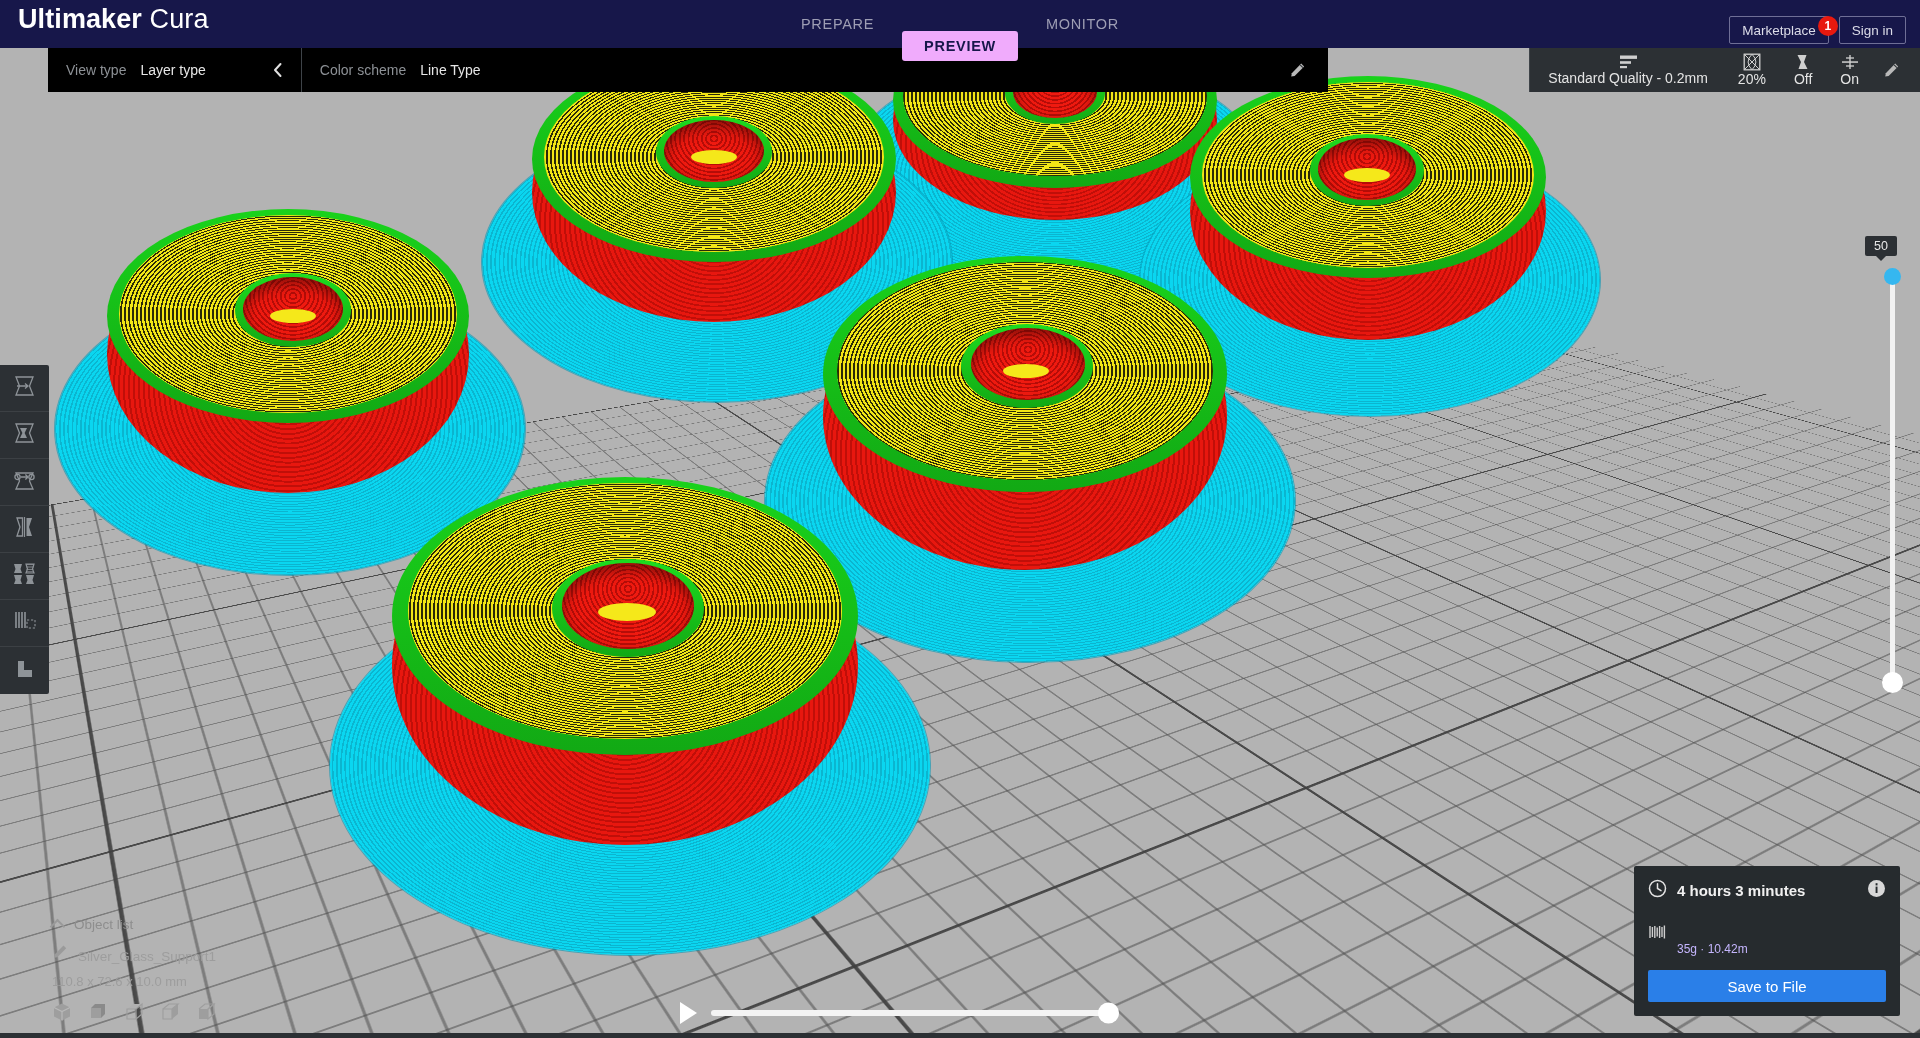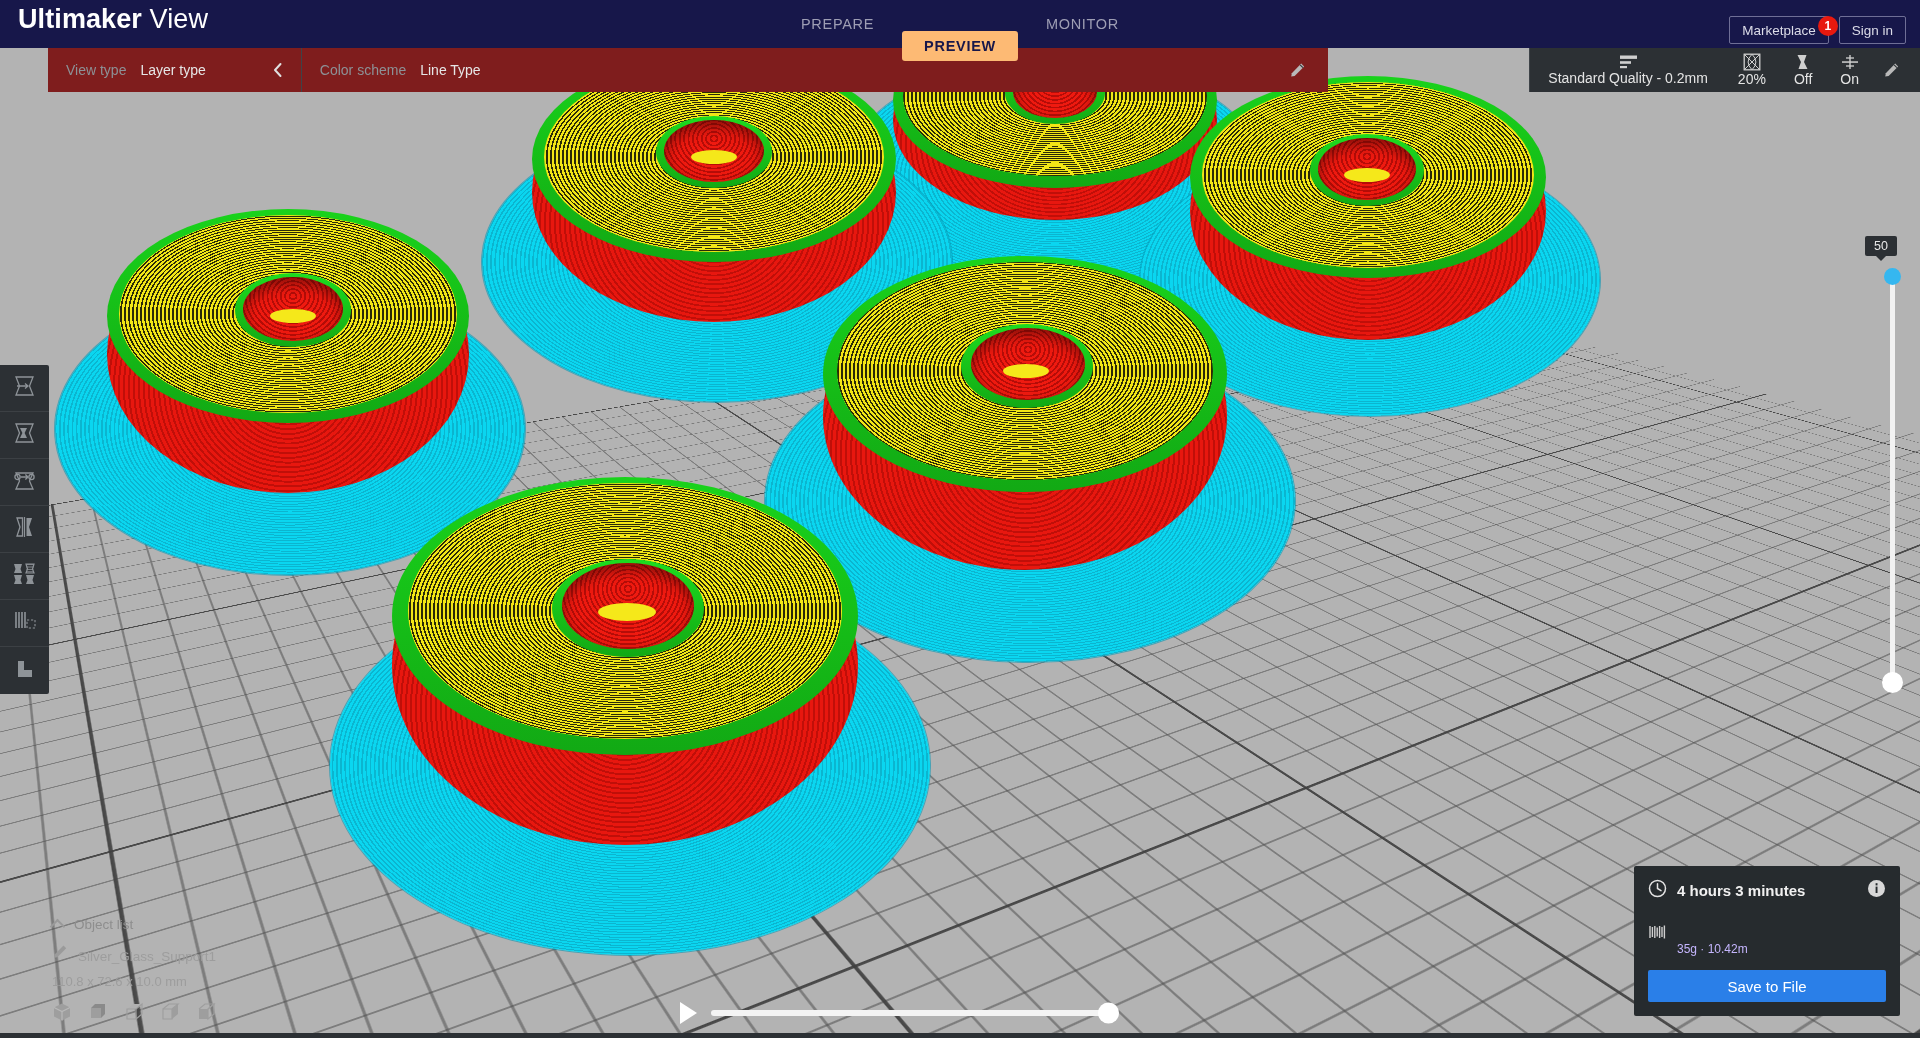--- a/index.html
+++ b/index.html
@@ -103,21 +103,21 @@
     position: absolute; left: 50%; top: 0; transform: translateX(-50%);
     height: 48px; display: flex; align-items: center; gap: 6px;
   }
   .tab {
     height: 30px; padding: 0 22px;
     display: flex; align-items: center; justify-content: center;
     font-size: 14.5px; letter-spacing: .7px;
     color: #9e9eb4; border-radius: 3px; cursor: pointer;
     background: transparent;
   }
-  .tab.active { background: #fdba74; color: #17174a; font-weight: 600; margin-top: 44px; }
+  .tab.active { background: #f0abfc; color: #17174a; font-weight: 600; margin-top: 44px; }
   #topright {
     position: absolute; right: 14px; top: 0; height: 60px;
     display: flex; align-items: center; gap: 10px;
   }
   .tbtn {
     height: 28px; padding: 0 12px;
     display: flex; align-items: center; justify-content: center;
     border: 1px solid #6f6f96; border-radius: 2px;
     color: #dcdce8; font-size: 13.5px; background: transparent; cursor: pointer;
   }
@@ -127,21 +127,21 @@
     min-width: 20px; height: 20px; padding: 0 5px;
     background: #e8190f; color: #fff; border-radius: 10px;
     font-size: 12px; font-weight: 700;
     display: flex; align-items: center; justify-content: center;
   }
 
   
   #viewbar {
     position: absolute; left: 48px; top: 48px; height: 44px;
     display: flex; align-items: center;
-    background: #7f1d1d; color: #d8d8d8;
+    background: #000000; color: #d8d8d8;
     z-index: 35;
   }
   #viewbar .seg { display: flex; align-items: center; height: 44px; }
   #viewbar .lbl { color: #8d9196; font-size: 14px; }
   #viewbar .val { color: #e6e6e6; font-size: 14px; }
   .vdiv { width: 1px; height: 44px; background: #3e4348; }
   #viewbar-right {
     position: absolute; right: 0; top: 48px; height: 44px;
     display: flex; align-items: center;
     background: #2c3034; color: #d8d8d8;
@@ -329,21 +329,21 @@
         <div class="hole" style="left:232px; top:78px; width:132px; height:86px;"></div>
         <div class="hole-tip" style="left:268px; top:118px; width:58px; height:18px;"></div>
       </div>
 
     </div>
   </div>
 
   <div id="topbar">
     <div id="brand">
       <span class="bold">Ultimaker</span>
-      <span class="light">View</span>
+      <span class="light">Cura</span>
     </div>
 
     <div id="tabs">
       <div class="tab">PREPARE</div>
       <div class="tab active">PREVIEW</div>
       <div class="tab">MONITOR</div>
     </div>
 
     <div id="topright">
       <div id="market-wrap">

